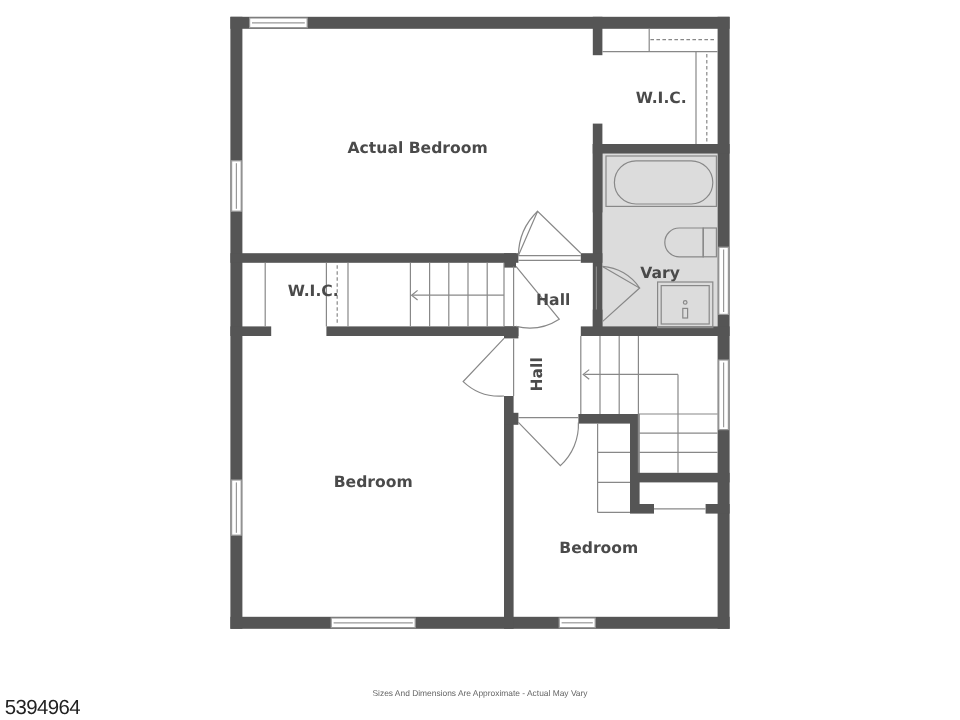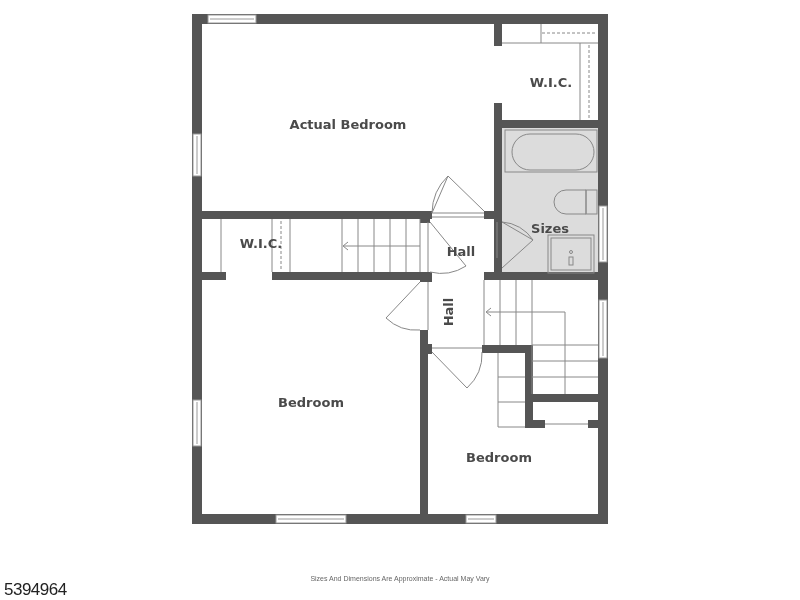--- a/index.html
+++ b/index.html
@@ -129,21 +129,21 @@
     <path d="M420 282 L386 318 A44 44 0 0 0 420 330"></path>
     <line x1="432" y1="348" x2="482" y2="348"></line>
     <path d="M432 352 L467 388 A46 46 0 0 0 482 352"></path>
     <line x1="545" y1="424" x2="588" y2="424"></line>
   </g>
 </svg>
 
 <div>
   <div class="room-label" style="left:348px;top:124px;">Actual Bedroom</div>
   <div class="room-label" style="left:551px;top:82px;">W.I.C.</div>
-  <div class="room-label" style="left:550px;top:228px;">Sizes</div>
+  <div class="room-label" style="left:550px;top:228px;">Vary</div>
   <div class="room-label" style="left:261px;top:243px;">W.I.C.</div>
   <div class="room-label" style="left:461px;top:251px;">Hall</div>
   <div class="room-label vertical" style="left:448px;top:312px;">Hall</div>
   <div class="room-label" style="left:311px;top:402px;">Bedroom</div>
   <div class="room-label" style="left:499px;top:457px;">Bedroom</div>
 </div>
 
 <div id="disclaimer">Sizes And Dimensions Are Approximate - Actual May Vary</div>
 <div id="listing-id">5394964</div>
 

